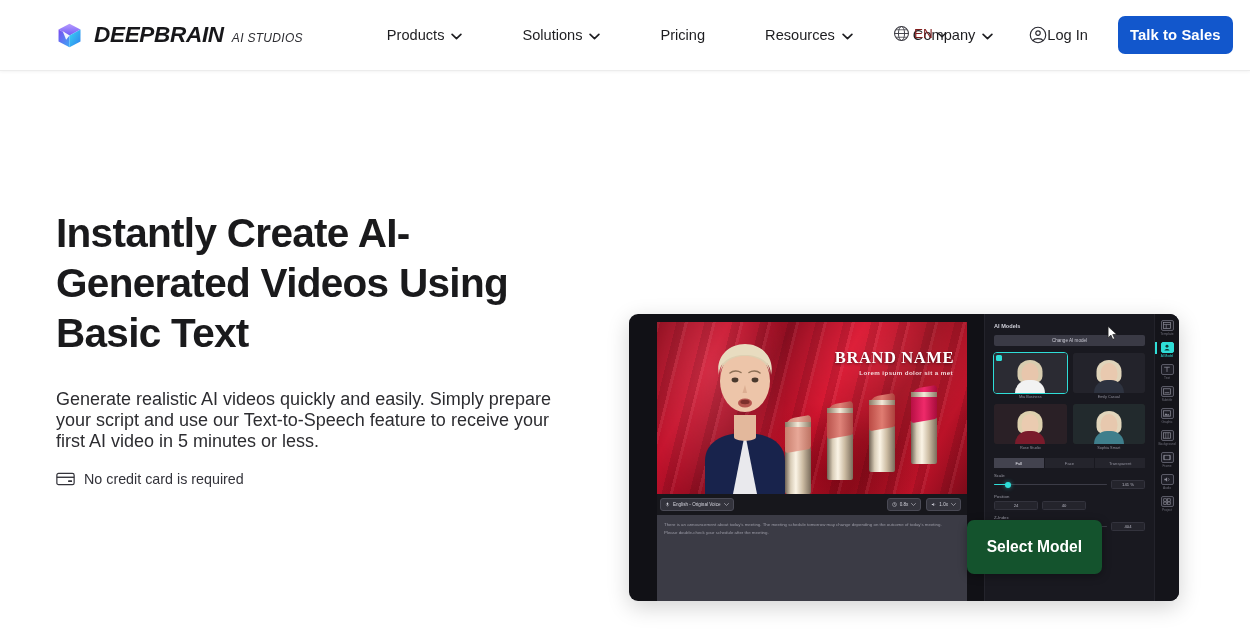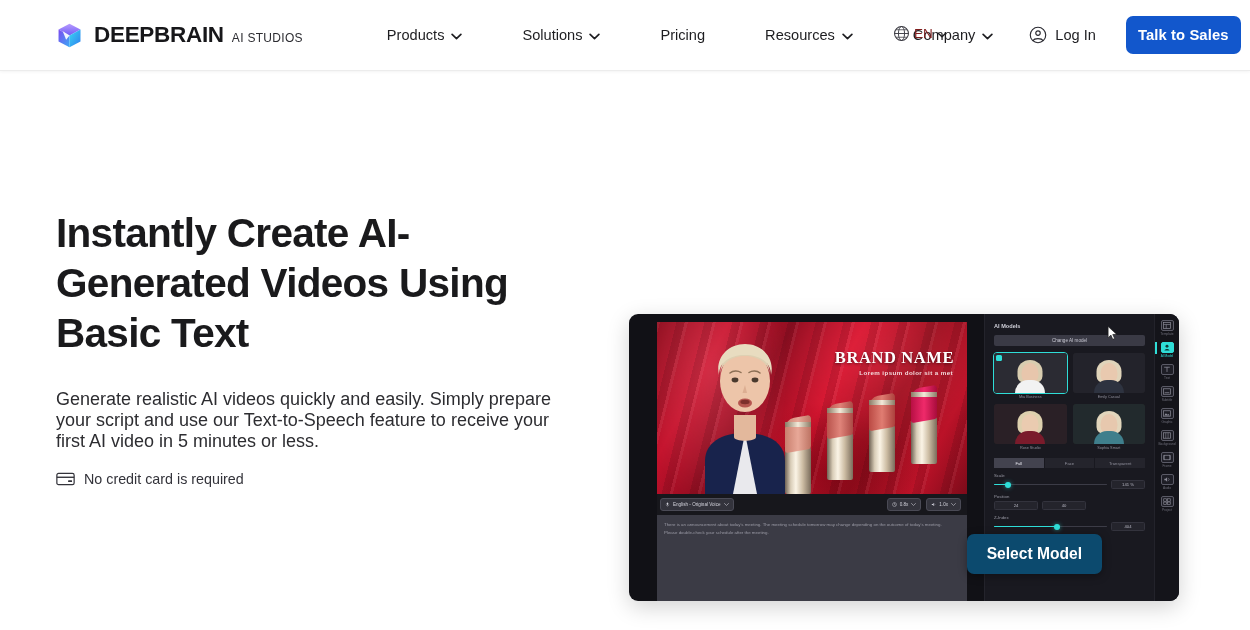--- a/index.html
+++ b/index.html
@@ -14,21 +14,21 @@
   .header {
     position: relative;
     height: 71px;
     background: #ffffff;
     display: flex; align-items: center;
     padding: 0 56px 0 56px;
     border-bottom: 1px solid #ececec;
     box-shadow: 0 1px 3px rgba(0,0,0,0.05);
     z-index: 20;
   }
-  .brand { display: flex; gap: 11px; flex-shrink: 0; }
+  .brand { display: flex; gap: 11px; flex-shrink: 0; font-style: italic; }
   .cube-logo { width: 27px; height: 27px; display: block; }
   .brand-text { display: flex; align-items: baseline; gap: 8px; }
   .brand-main {
     font-size: 22.5px; font-weight: 700; letter-spacing: -0.3px; color: #17171a;
   }
   .brand-sub {
     font-size: 12px; font-weight: 500; letter-spacing: 0.3px; color: #2c2c31;
   }
 
   .nav {
@@ -58,21 +58,21 @@
     left: 893px; top: 25px;
     display: flex; align-items: center; gap: 4px;
     font-size: 13.5px; font-weight: 500; color: #7f1d1d;
     cursor: pointer;
     z-index: 25;
   }
   .globe { width: 17px; height: 17px; display: block; }
   .lang .chev { width: 10px; height: 6px; }
 
   .login {
-    display: flex; align-items: center; gap: 8px;
+    display: flex; align-items: center; 
     font-size: 14.6px; font-weight: 500; color: #1d1d20;
     padding: 8px 14px; cursor: pointer;
     margin-right: 16px;
   }
   .user-icon { width: 18px; height: 18px; display: block; }
 
   .btn-sales {
     background: #1257cc;
     color: #ffffff;
     font-size: 14.8px; font-weight: 700;
@@ -207,25 +207,25 @@
     background: #3b3b45;
     padding: 6px 7px;
     position: relative;
   }
   .script-text {
     font-size: 4.4px; line-height: 8px; color: #9b9ba6;
     max-width: 290px;
   }
   .btn-select {
     position: absolute; right: -135px; bottom: 27px;
-    background: #0c4a6e;
+    background: #14532d;
     color: #ffffff;
     font-size: 15.6px; font-weight: 700;
     border: none; border-radius: 7px;
-    padding: 11px 20px;
+    padding: 18px 20px;
     cursor: pointer;
     font-family: "Liberation Sans", sans-serif;
     box-shadow: 0 2px 9px rgba(0,0,0,0.35);
     z-index: 6;
     white-space: nowrap;
   }
 
   
   .panel {
     width: 170px;

